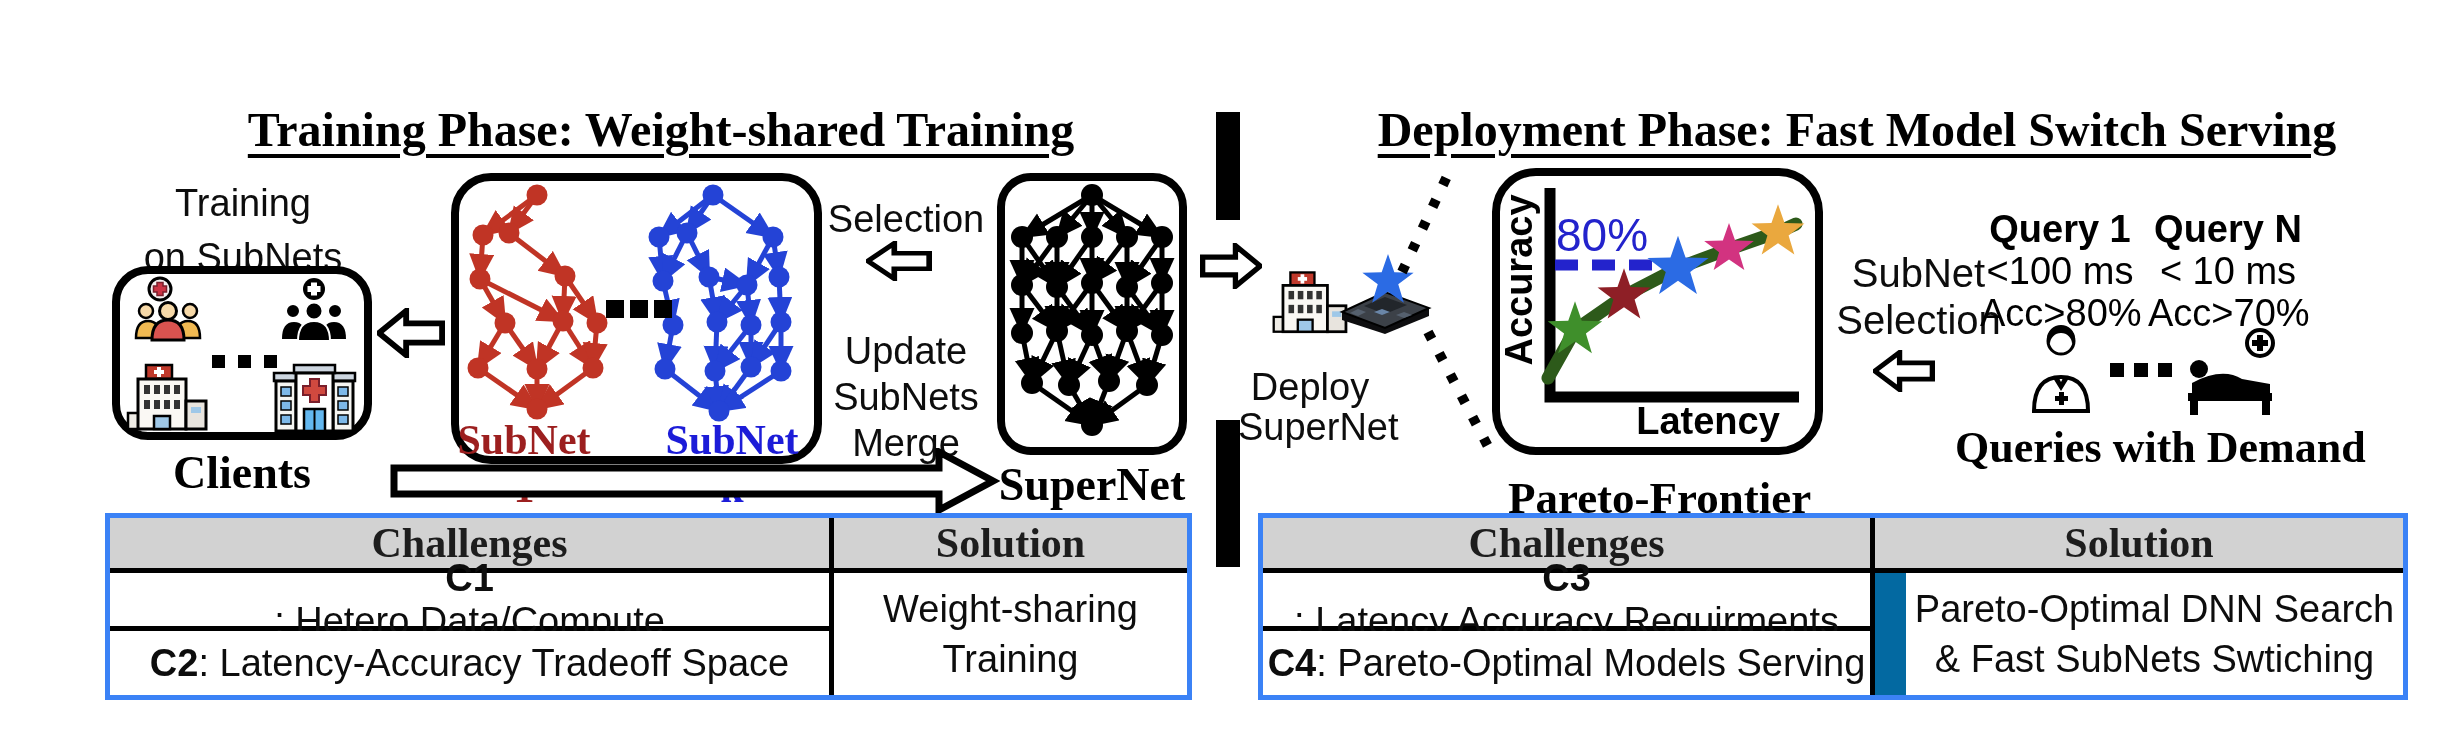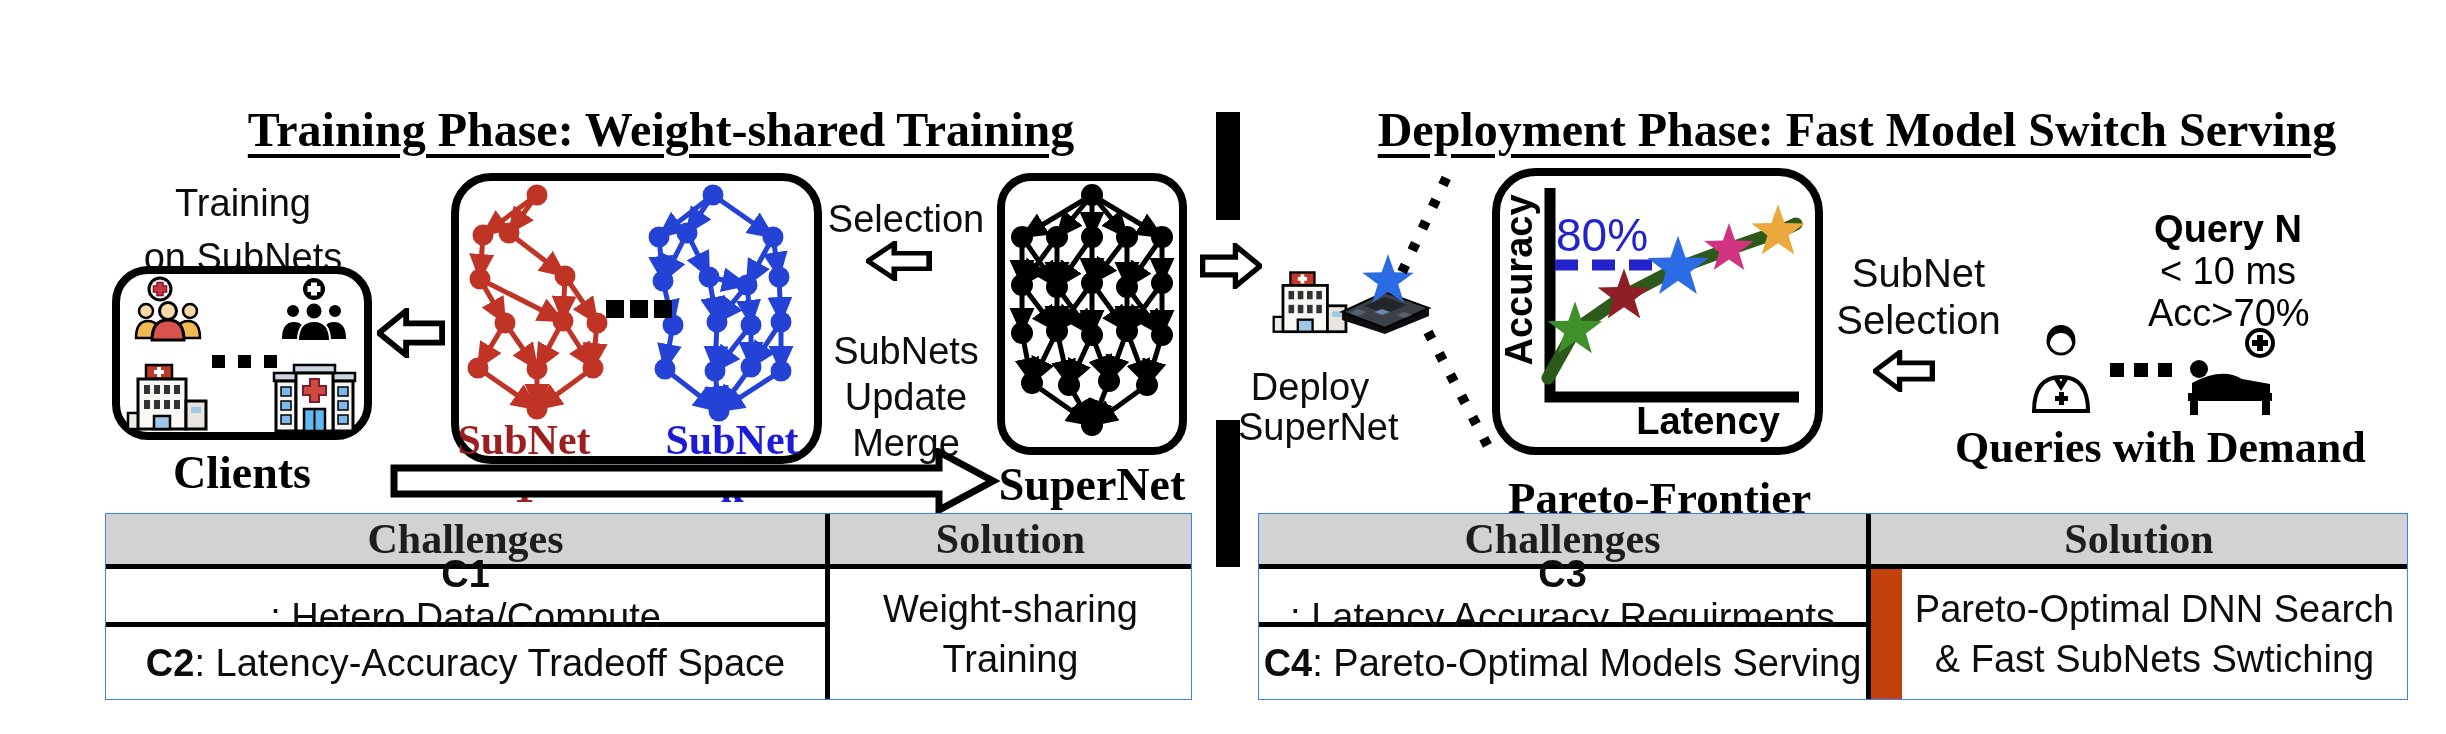--- a/index.html
+++ b/index.html
@@ -8,21 +8,21 @@
   .abs { position:absolute; }
   .serif { font-family:"Liberation Serif", serif; font-weight:bold; }
   .title { font-size:48px; text-align:center; text-decoration:underline;
            text-decoration-thickness:4px; text-underline-offset:8px; white-space:nowrap; }
   .slabel { font-size:38px; line-height:46px; text-align:center; color:#0d0d0d; }
   .big-caption { font-size:45px; text-align:center; white-space:nowrap; }
   .roundbox { border:8px solid #000; border-radius:40px; background:#fff; box-sizing:border-box; }
   .bar { background:#000; }
   .dots { display:flex; align-items:center; }
   .dots span { display:inline-block; background:#000; }
-  .tbl { display:grid; border:1px solid #3b82f6; box-sizing:border-box; background:#c2410c; }
+  .tbl { display:grid; border:5px solid #3b82f6; box-sizing:border-box; background:#0369a1; }
   .tbl .hcell { background:#d2d2d2; border-bottom:5px solid #000; display:flex;
                 align-items:center; justify-content:center;
                 font-family:"Liberation Serif", serif; font-weight:bold;
                 font-size:42px; color:#1d1d1d; }
   .tbl .bcell { display:flex; align-items:center; justify-content:center;
                 font-size:38px; color:#0d0d0d; background:#fff; }
   .tbl .rb { border-right:5px solid #000; }
   .tbl .bb { border-bottom:5px solid #000;flex-direction:column; }
   .cid { font-weight:bold; }
   .sol { flex-direction:column; font-size:40px; line-height:50px; text-align:center; }
@@ -216,22 +216,22 @@
   </div>
 
   <div class="abs serif" style="left:449px; top:416px; width:150px; text-align:center; font-size:42px; color:#9c1f1f;">SubNet 1</div>
   <div class="abs serif" style="left:657px; top:416px; width:150px; text-align:center; font-size:42px; color:#1c1cd8;">SubNet k</div>
 
   <div class="abs slabel" style="left:816px; top:196px; width:180px;">Selection</div>
   <svg class="abs" style="left:866px; top:241px;" width="66" height="40" viewBox="0 0 70 52" preserveAspectRatio="none">
     <polygon points="2,26 30,3 30,16 67,16 67,36 30,36 30,49" fill="#fff" stroke="#000" stroke-width="6"></polygon>
   </svg>
   <div class="abs slabel" style="left:816px; top:328px; width:180px;">
+    <div>Update</div>
     <div>SubNets</div>
-    <div>Update</div>
     <div>Merge</div>
   </div>
 
   <svg class="abs" style="left:390px; top:448px;" width="610" height="66" viewBox="0 0 610 66">
     <path d="M4,20 L549,20 L549,4 L603,33 L549,62 L549,46 L4,46 Z" fill="#fff" stroke="#000" stroke-width="7"></path>
   </svg>
 
   <div class="abs roundbox" style="left:997px; top:173px; width:190px; height:282px; border-radius:34px;"></div>
   <svg class="abs" style="left:997px; top:173px;" width="190" height="282" viewBox="0 0 190 282">
     <defs>
@@ -371,20 +371,25 @@
   <div class="abs serif big-caption" style="left:1508px; top:472px; width:300px; font-size:45px;">Pareto-Frontier</div>
 
   <div class="abs slabel" style="left:1826px; top:250px; width:185px; font-size:40px; line-height:47px;">
     <div>SubNet</div>
     <div>Selection</div>
   </div>
   <svg class="abs" style="left:1873px; top:350px;" width="62" height="42" viewBox="0 0 70 52" preserveAspectRatio="none">
     <polygon points="2,26 30,3 30,16 67,16 67,36 30,36 30,49" fill="#fff" stroke="#000" stroke-width="6"></polygon>
   </svg>
 
+  <div class="abs" style="left:1980px; top:208px; width:160px; text-align:center; font-size:38px; line-height:42px;">
+    <div style="font-weight:bold;">Query 1</div>
+    <div>&lt;100 ms</div>
+    <div>Acc&gt;80%</div>
+  </div>
   <div class="abs" style="left:2148px; top:208px; width:160px; text-align:center; font-size:38px; line-height:42px;">
     <div style="font-weight:bold;">Query N</div>
     <div>&lt; 10 ms</div>
     <div>Acc&gt;70%</div>
   </div>
 
   <svg class="abs" style="left:2026px; top:320px;" width="70" height="94" viewBox="0 0 70 92">
     <circle cx="35" cy="20" r="13" fill="#fff" stroke="#000" stroke-width="3"></circle>
     <path d="M21,18 A14,14 0 0 1 49,18 L46,23 A11,11 0 0 0 24,23 Z" fill="#000"></path>
     <path d="M8,90 Q8,56 35,56 Q62,56 62,90 Z" fill="#fff" stroke="#000" stroke-width="4"></path>

